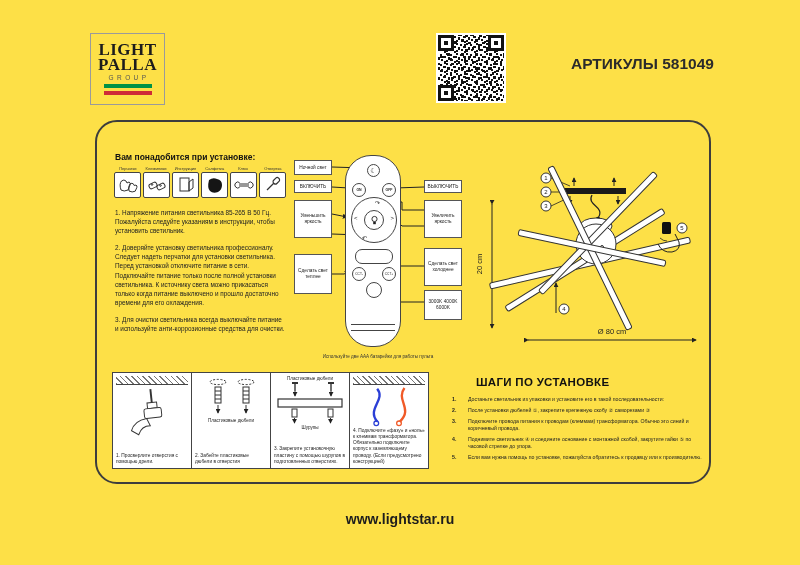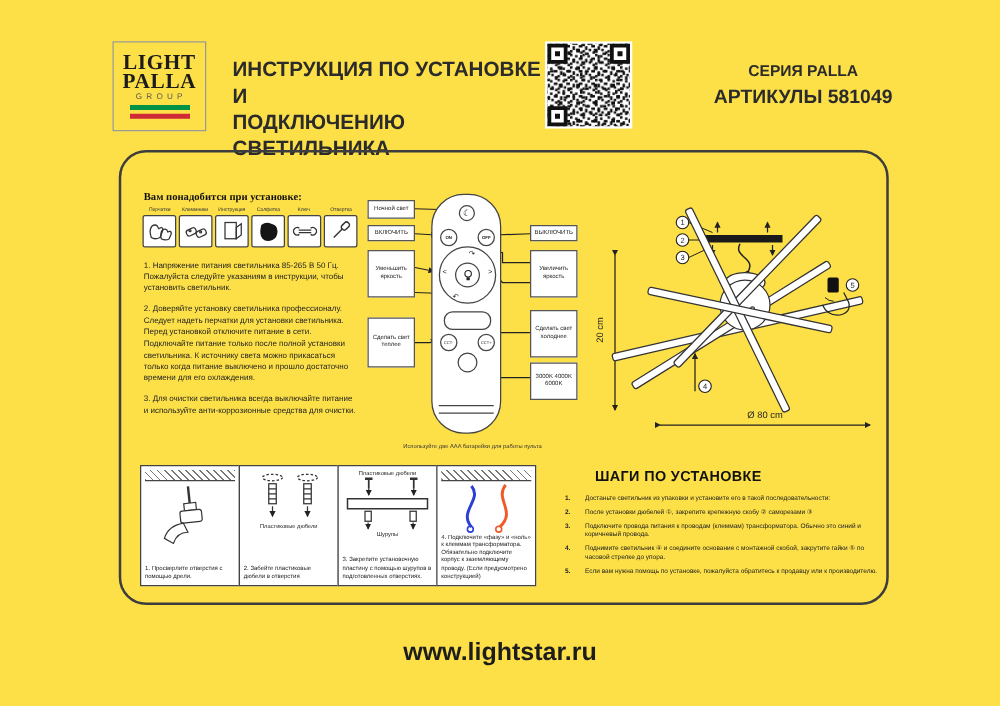--- a/index.html
+++ b/index.html
@@ -19,21 +19,21 @@
               line-height:1.28;color:#2b2b2b;}
   .qr{left:436px;top:33px;}
   .series-block{left:520px;top:50px;width:245px;text-align:center;}
   .series{font-size:12.5px;font-weight:bold;color:#2b2b2b;}
   .article{font-size:15.5px;font-weight:bold;color:#2b2b2b;margin-top:5px;}
 
   
   .main-box{left:95px;top:120px;width:612px;height:360px;border:2px solid #3d3d3d;border-radius:22px;}
 
   
-  .tools-heading{left:115px;top:152px;font-size:8.5px;font-weight:bold;color:#111;font-family:Liberation Serif, serif;}
+  .tools-heading{left:115px;top:152px;font-size:8.5px;font-weight:bold;color:#111;}
   .tools-row{left:113px;top:165px;display:flex;}
   .tool{width:29px;display:flex;flex-direction:column;align-items:center;}
   .tool-label{font-size:5px;transform:scale(.8);white-space:nowrap;color:#333;height:7px;}
   .tool-box{width:25px;height:24px;border:1px solid #444;border-radius:2px;
             display:flex;align-items:center;justify-content:center;background:#fff;}
   .warnings{left:115px;top:208px;width:172px;font-size:6.4px;line-height:1.42;color:#222;}
   .warnings p{margin:0 0 8px 0;}
 
   
   .remote-wrap{left:290px;top:150px;width:176px;height:215px;}
@@ -79,21 +79,21 @@
   .panel svg{display:block;margin:0 auto;}
 
   
   .steps{left:452px;top:376px;width:252px;}
   .steps-heading{font-size:11.5px;font-weight:bold;color:#111;letter-spacing:.3px;margin-left:24px;}
   .steps-list{margin-top:8px;}
   .step{display:flex;margin-bottom:3.5px;}
   .step-num{width:16px;flex:none;font-size:5.2px;font-weight:bold;color:#222;}
   .step-text{font-size:5.2px;line-height:1.4;color:#222;}
 
-  .footer{left:0;top:511px;width:100%;text-align:center;font-size:20px;font-weight:bold;color:#1d1d1d;}
+  .footer{left:0;top:511px;width:100%;text-align:center;font-size:14px;font-weight:bold;color:#1d1d1d;}
 </style>
 </head>
 <body>
 
 <svg width="0" height="0" style="position:absolute">
   <defs>
     <marker id="arr" viewBox="0 0 6 6" refX="5" refY="3" markerWidth="5" markerHeight="5" orient="auto">
       <path d="M0,0 L6,3 L0,6 z" fill="#222"></path>
     </marker>
     <pattern id="qrp" width="10" height="10" patternUnits="userSpaceOnUse">
@@ -118,24 +118,20 @@
 <div class="page">
 
   <div class="abs logo-box">
     <div class="logo-word">LIGHT</div>
     <div class="logo-word">PALLA</div>
     <div class="logo-group">GROUP</div>
     <div class="flag-green" style="background: rgb(0, 146, 70);"></div>
     <div class="flag-red" style="background: rgb(206, 43, 55);"></div>
   </div>
 
-  <div class="abs main-title">
-    <div>ИНСТРУКЦИЯ ПО УСТАНОВКЕ И</div>
-    <div>ПОДКЛЮЧЕНИЮ СВЕТИЛЬНИКА</div>
-  </div>
 
   <div class="abs qr">
     <svg width="70" height="70" viewBox="0 0 70 70">
       <rect x="0" y="0" width="70" height="70" fill="#fff"></rect>
       <rect x="2" y="2" width="66" height="66" fill="url(#qrp)"></rect>
       <rect x="2" y="2" width="66" height="66" fill="url(#qrp2)"></rect>
       <g>
         <rect x="2" y="2" width="16" height="16" fill="#111"></rect>
           <rect x="5" y="5" width="10" height="10" fill="#fff"></rect>
           <rect x="8" y="8" width="4" height="4" fill="#111"></rect>
@@ -147,21 +143,20 @@
       </g>
       <g>
         <rect x="2" y="52" width="16" height="16" fill="#111"></rect>
           <rect x="5" y="55" width="10" height="10" fill="#fff"></rect>
           <rect x="8" y="58" width="4" height="4" fill="#111"></rect>
       </g>
     </svg>
   </div>
 
   <div class="abs series-block">
-    <div class="series">СЕРИЯ PALLA</div>
     <div class="article">АРТИКУЛЫ 581049</div>
   </div>
 
   <div class="abs main-box"></div>
 
   <div class="abs tools-heading">Вам понадобится при установке:</div>
   <div class="abs tools-row">
     <div class="tool">
       <div class="tool-label">Перчатки</div>
       <div class="tool-box">

